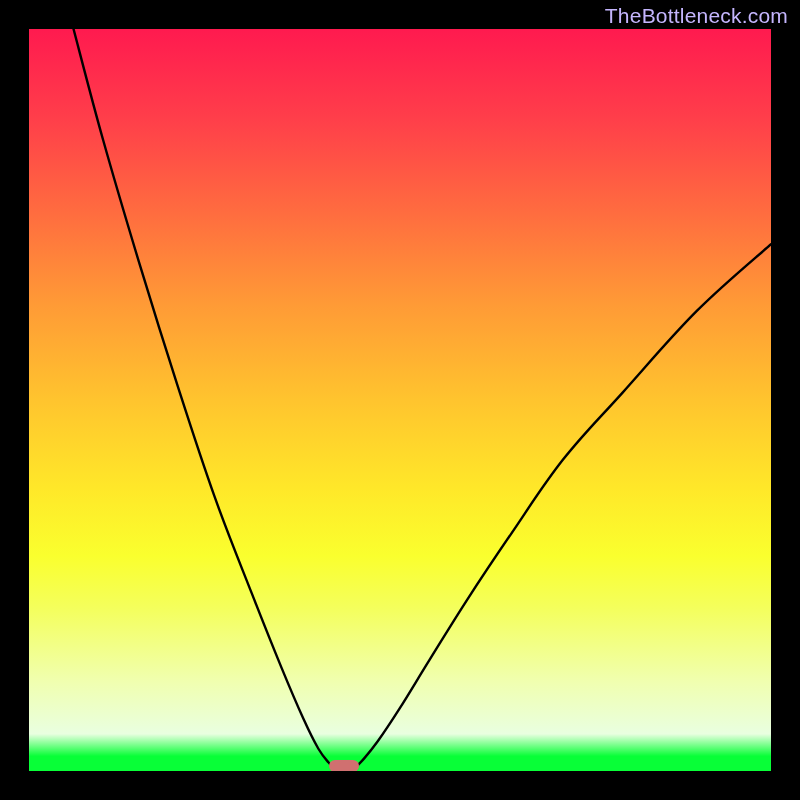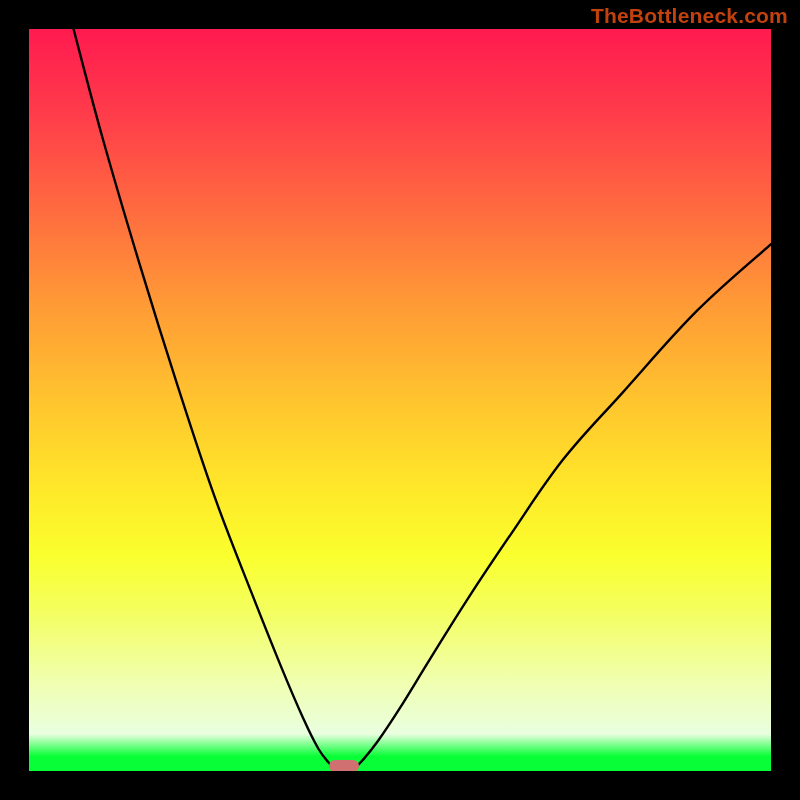--- a/index.html
+++ b/index.html
@@ -40,23 +40,23 @@
       #f0ffb0 88%,
       #e9ffe0 95%,
       #08ff37 98%,
       #08ff37 100%
     );
   }
   .watermark {
     position: absolute;
     top: 4px;
     right: 12px;
-    color: #c2410c;
+    color: #c4b5fd;
     font-size: 21px;
-    font-weight: 700;
+    font-weight: 400;
     letter-spacing: 0.2px;
   }
   svg.curves {
     position: absolute;
     inset: 0;
   }
   .marker {
     position: absolute;
     width: 30px;
     height: 12px;

